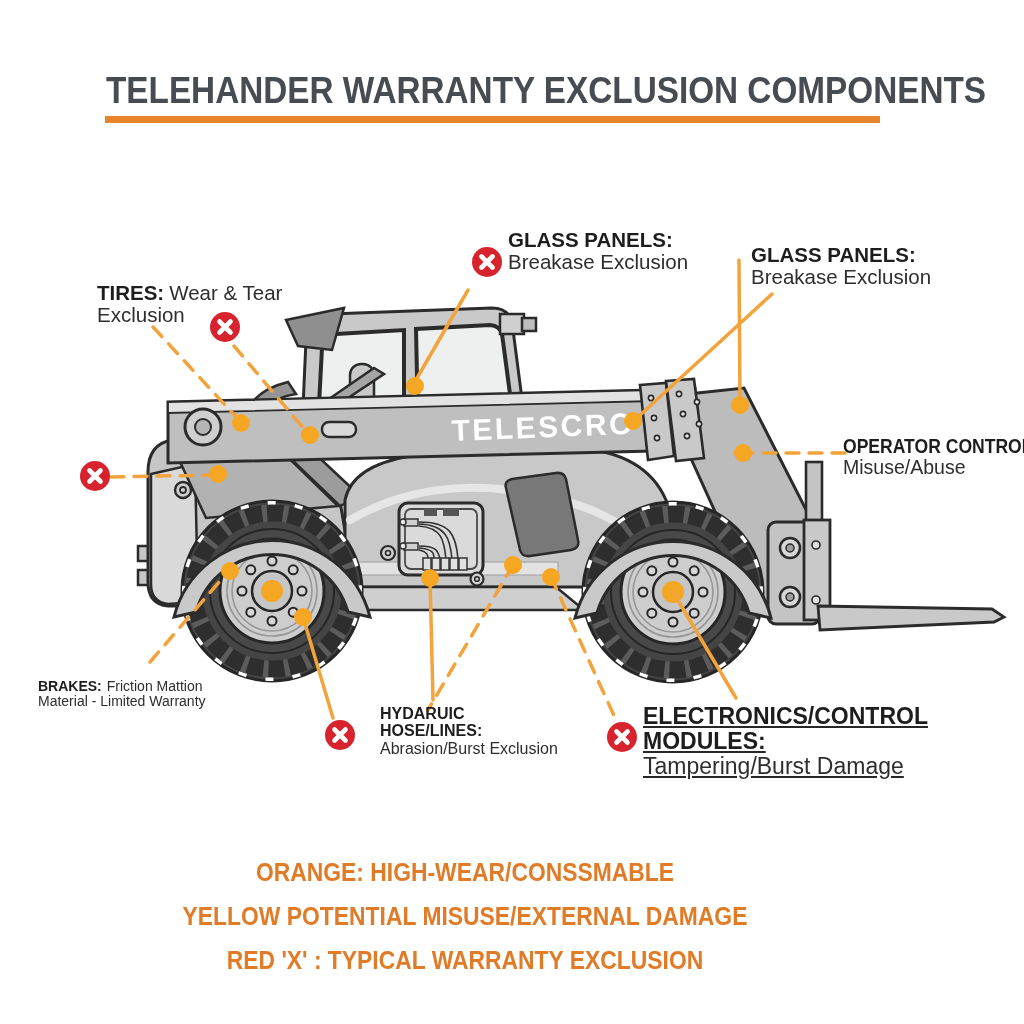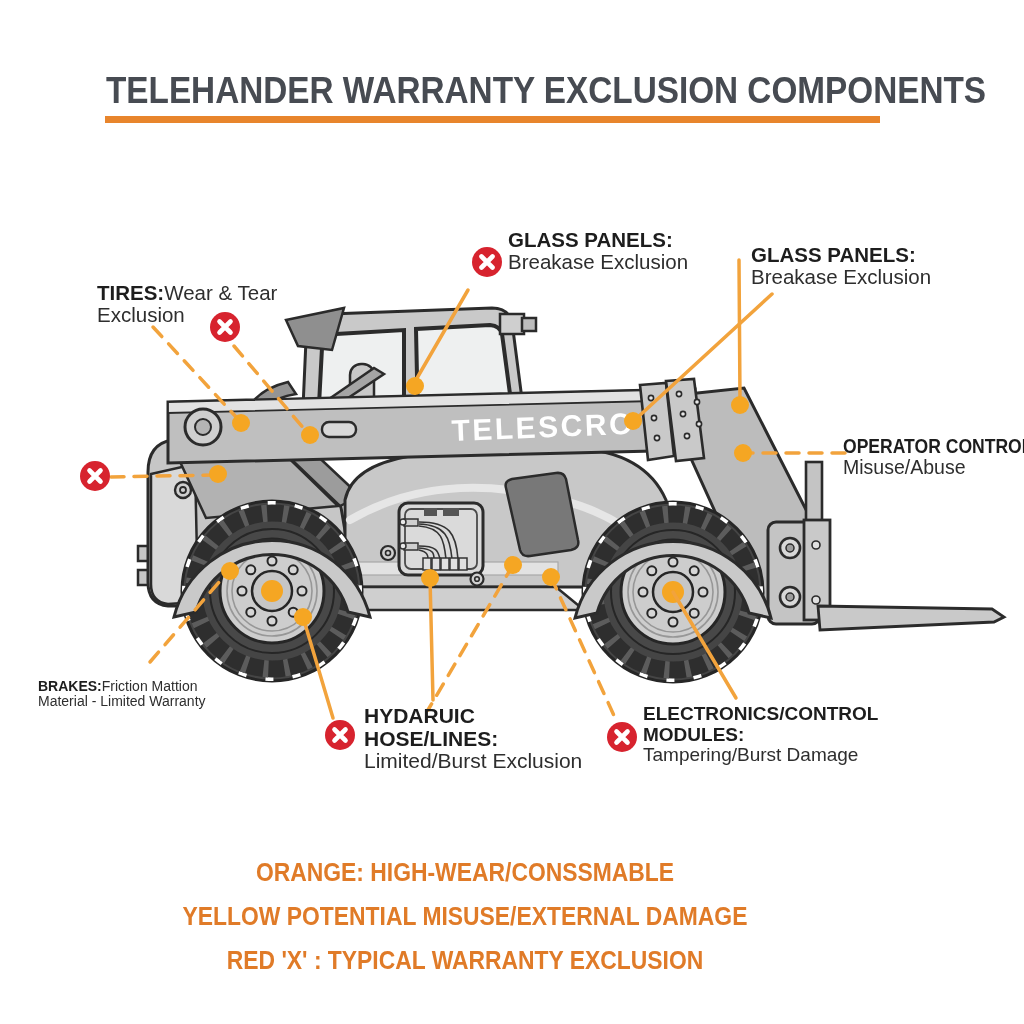--- a/index.html
+++ b/index.html
@@ -11,31 +11,31 @@
          letter-spacing:0px;transform:scaleX(.9);transform-origin:left top;white-space:nowrap;}
   .title-underline{position:absolute;left:105px;top:116px;width:775px;height:7px;background:#e8852c;}
 
   
   .art{position:absolute;left:0;top:0;}
   .art text{font-family:"Liberation Sans", sans-serif;}
 
   
   .callout{position:absolute;color:#272727;line-height:1.08;}
   .callout .h{font-weight:bold;color:#1d1d1d;}
-  .callout .h.inline{}
+  .callout .h.inline{margin-right:5px;}
   .callout .b{font-weight:normal;color:#2e2e2e;}
   .c-tires{left:97px;top:282px;width:195px;font-size:20.5px;}
   .c-glass-left{left:508px;top:229px;font-size:20.5px;}
   .c-glass-right{left:751px;top:244px;font-size:20.5px;}
   .c-operator{left:843px;top:436px;font-size:19.5px;}
   .c-operator .h{display:inline-block;transform:scaleX(.9);transform-origin:left top;white-space:nowrap;}
   .c-brakes{left:38px;top:679px;width:188px;font-size:14px;}
-  .c-hydraulic{left:364px;top:705px;font-size:21px;}
+  .c-hydraulic{left:380px;top:705px;font-size:16px;}
   .c-hydraulic .h{display:block;width:135px;}
-  .c-electronics{left:643px;top:704px;font-size:19px;}
+  .c-electronics{left:643px;top:704px;font-size:23px;text-decoration:underline;}
   .c-electronics .h{display:block;width:222px;}
   .nowrap{white-space:nowrap;}
 
   
   .xicon{position:absolute;width:30px;height:30px;}
 
   
   .legend{position:absolute;left:55px;top:850px;width:820px;text-align:center;
           font-size:26px;font-weight:bold;color:#e07b28;line-height:44px;
           transform:scaleX(.88);transform-origin:center top;}
@@ -280,21 +280,21 @@
     <div class="h">OPERATOR CONTROLS</div>
     <div class="b nowrap">Misuse/Abuse</div>
   </div>
 
   <div class="callout c-brakes">
     <span class="h inline">BRAKES:</span><span class="b">Friction Mattion Material - Limited Warranty</span>
   </div>
 
   <div class="callout c-hydraulic">
     <div class="h">HYDARUIC HOSE/LINES:</div>
-    <div class="b nowrap">Limited/Burst Exclusion</div>
+    <div class="b nowrap">Abrasion/Burst Exclusion</div>
   </div>
 
   <div class="callout c-electronics">
     <div class="h">ELECTRONICS/CONTROL MODULES:</div>
     <div class="b nowrap">Tampering/Burst Damage</div>
   </div>
 
   <div class="legend">
     <div>ORANGE: HIGH-WEAR/CONSSMABLE</div>
     <div>YELLOW POTENTIAL MISUSE/EXTERNAL DAMAGE</div>

